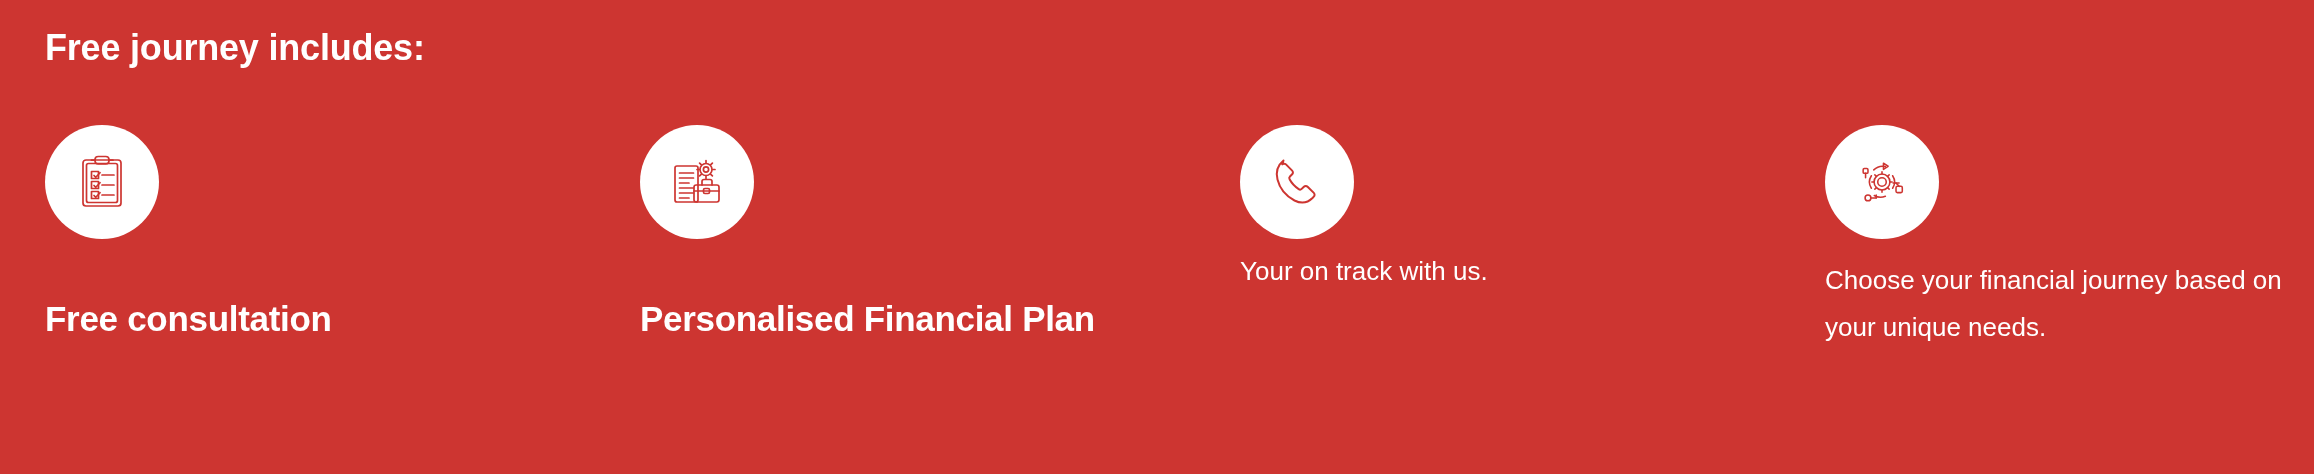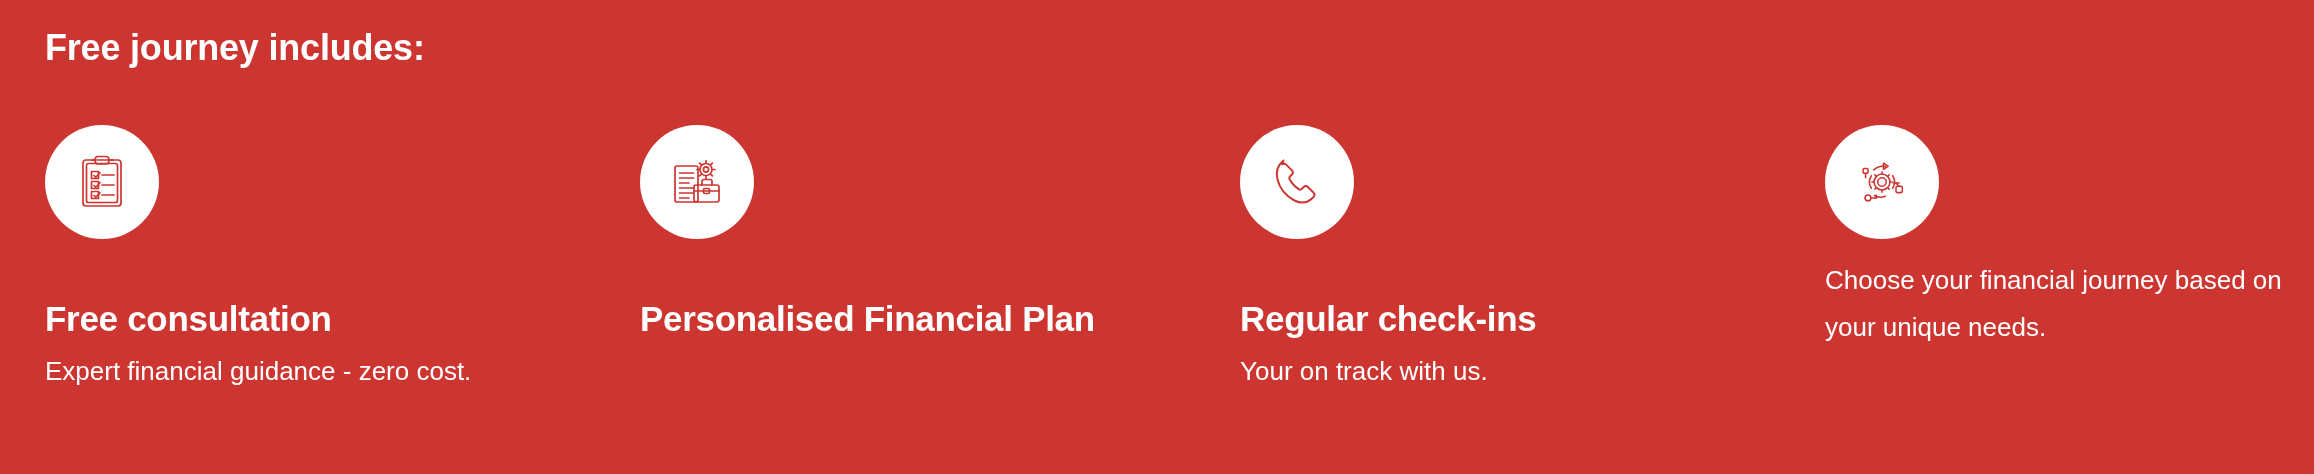--- a/index.html
+++ b/index.html
@@ -114,21 +114,20 @@
             <path d="M22 33.5 l1.8 1.8 l4.2 -4.6"></path>
             <line x1="30" y1="33" x2="42" y2="33"></line>
 
             <path d="M19.5 39.5 h7 v7 h-7 z"></path>
             <path d="M22 43.5 l1.8 1.8 l4.2 -4.6"></path>
             <line x1="30" y1="43" x2="42" y2="43"></line>
           </svg>
         </span>
       </div>
       <div class="feature-title">Free consultation</div>
-      <div class="feature-desc">Expert financial guidance - zero cost.</div>
     </div>
 
     <div class="feature-col col-1">
       <div class="icon-circle">
         <span>
           <svg width="60" height="60" viewBox="0 0 60 60" fill="none" stroke="#CD3531" stroke-width="1.7" stroke-linecap="round" stroke-linejoin="round">
 
             <rect x="8" y="14" width="23" height="36" rx="2"></rect>
             <line x1="12.5" y1="21" x2="26.5" y2="21"></line>
             <line x1="12.5" y1="26" x2="26.5" y2="26"></line>
@@ -163,21 +162,20 @@
                      L46.8 44.6 a2.6 2.6 0 0 0 0 -3.7
                      l-6.2 -6.2 a2.6 2.6 0 0 0 -3.7 0
                      l-2.2 2.2 a2.3 2.3 0 0 1 -3 0.25
                      C27.5 34.3 24.5 31 22.6 27.3
                      a2.3 2.3 0 0 1 0.35 -2.8
                      l2.2 -2.2 a2.6 2.6 0 0 0 0 -3.7
                      l-6.2 -6.2 a2.6 2.6 0 0 0 -3.7 0 z"></path>
           </svg>
         </span>
       </div>
-      <div class="feature-title">Regular check-ins</div>
       <div class="feature-desc">Your on track with us.</div>
     </div>
 
     <div class="feature-col col-3">
       <div class="icon-circle">
         <span>
           <svg width="58" height="58" viewBox="0 0 60 60" fill="none" stroke="#CD3531" stroke-width="1.6" stroke-linecap="round" stroke-linejoin="round">
 
             <circle cx="30" cy="30" r="8.2"></circle>
             <circle cx="30" cy="30" r="4.4"></circle>

